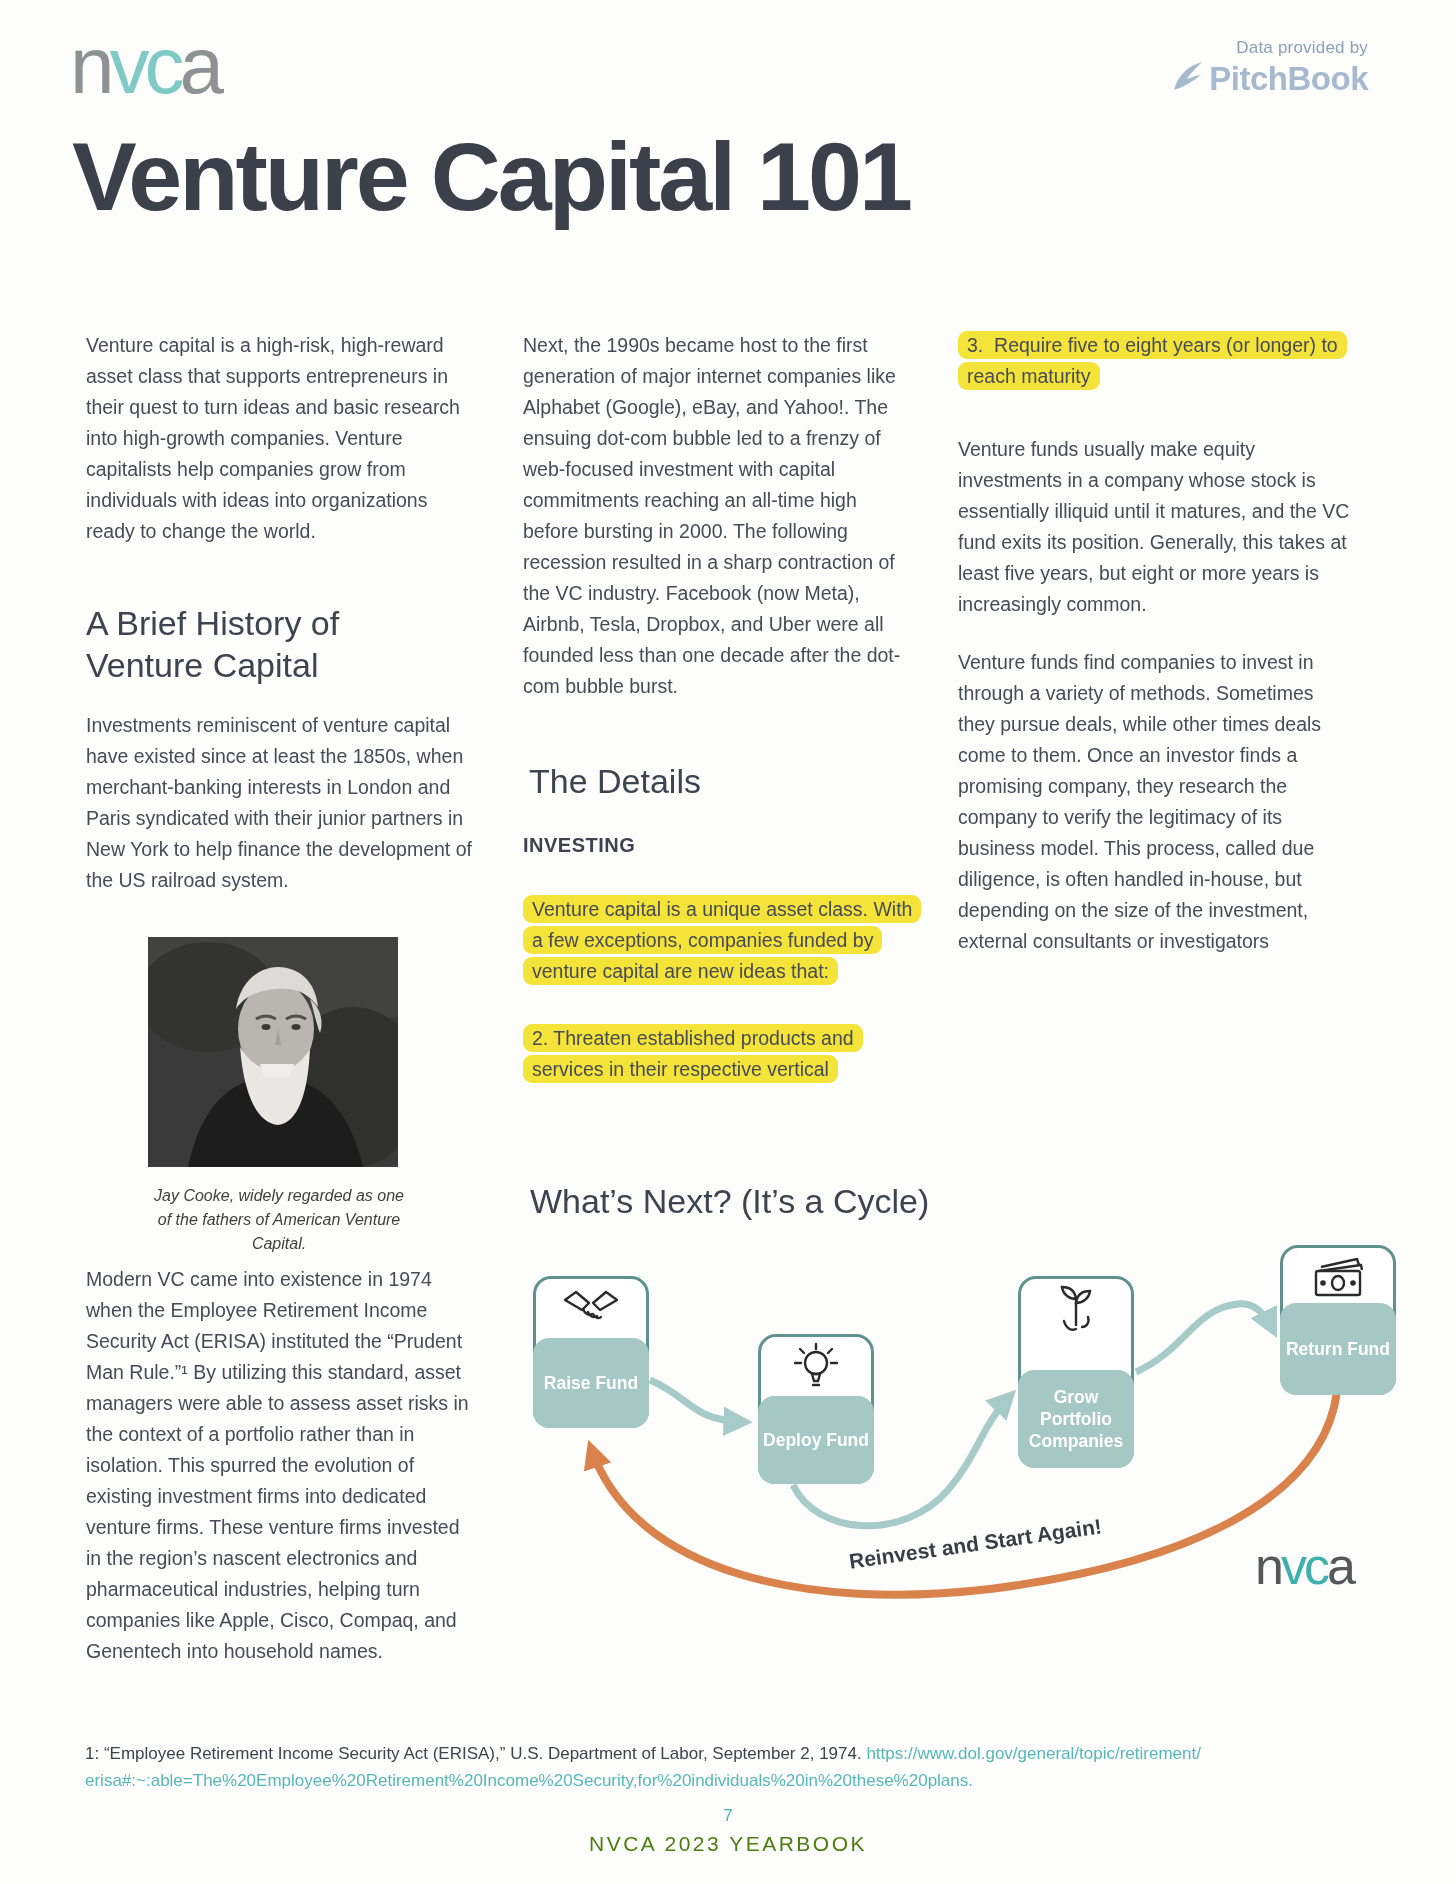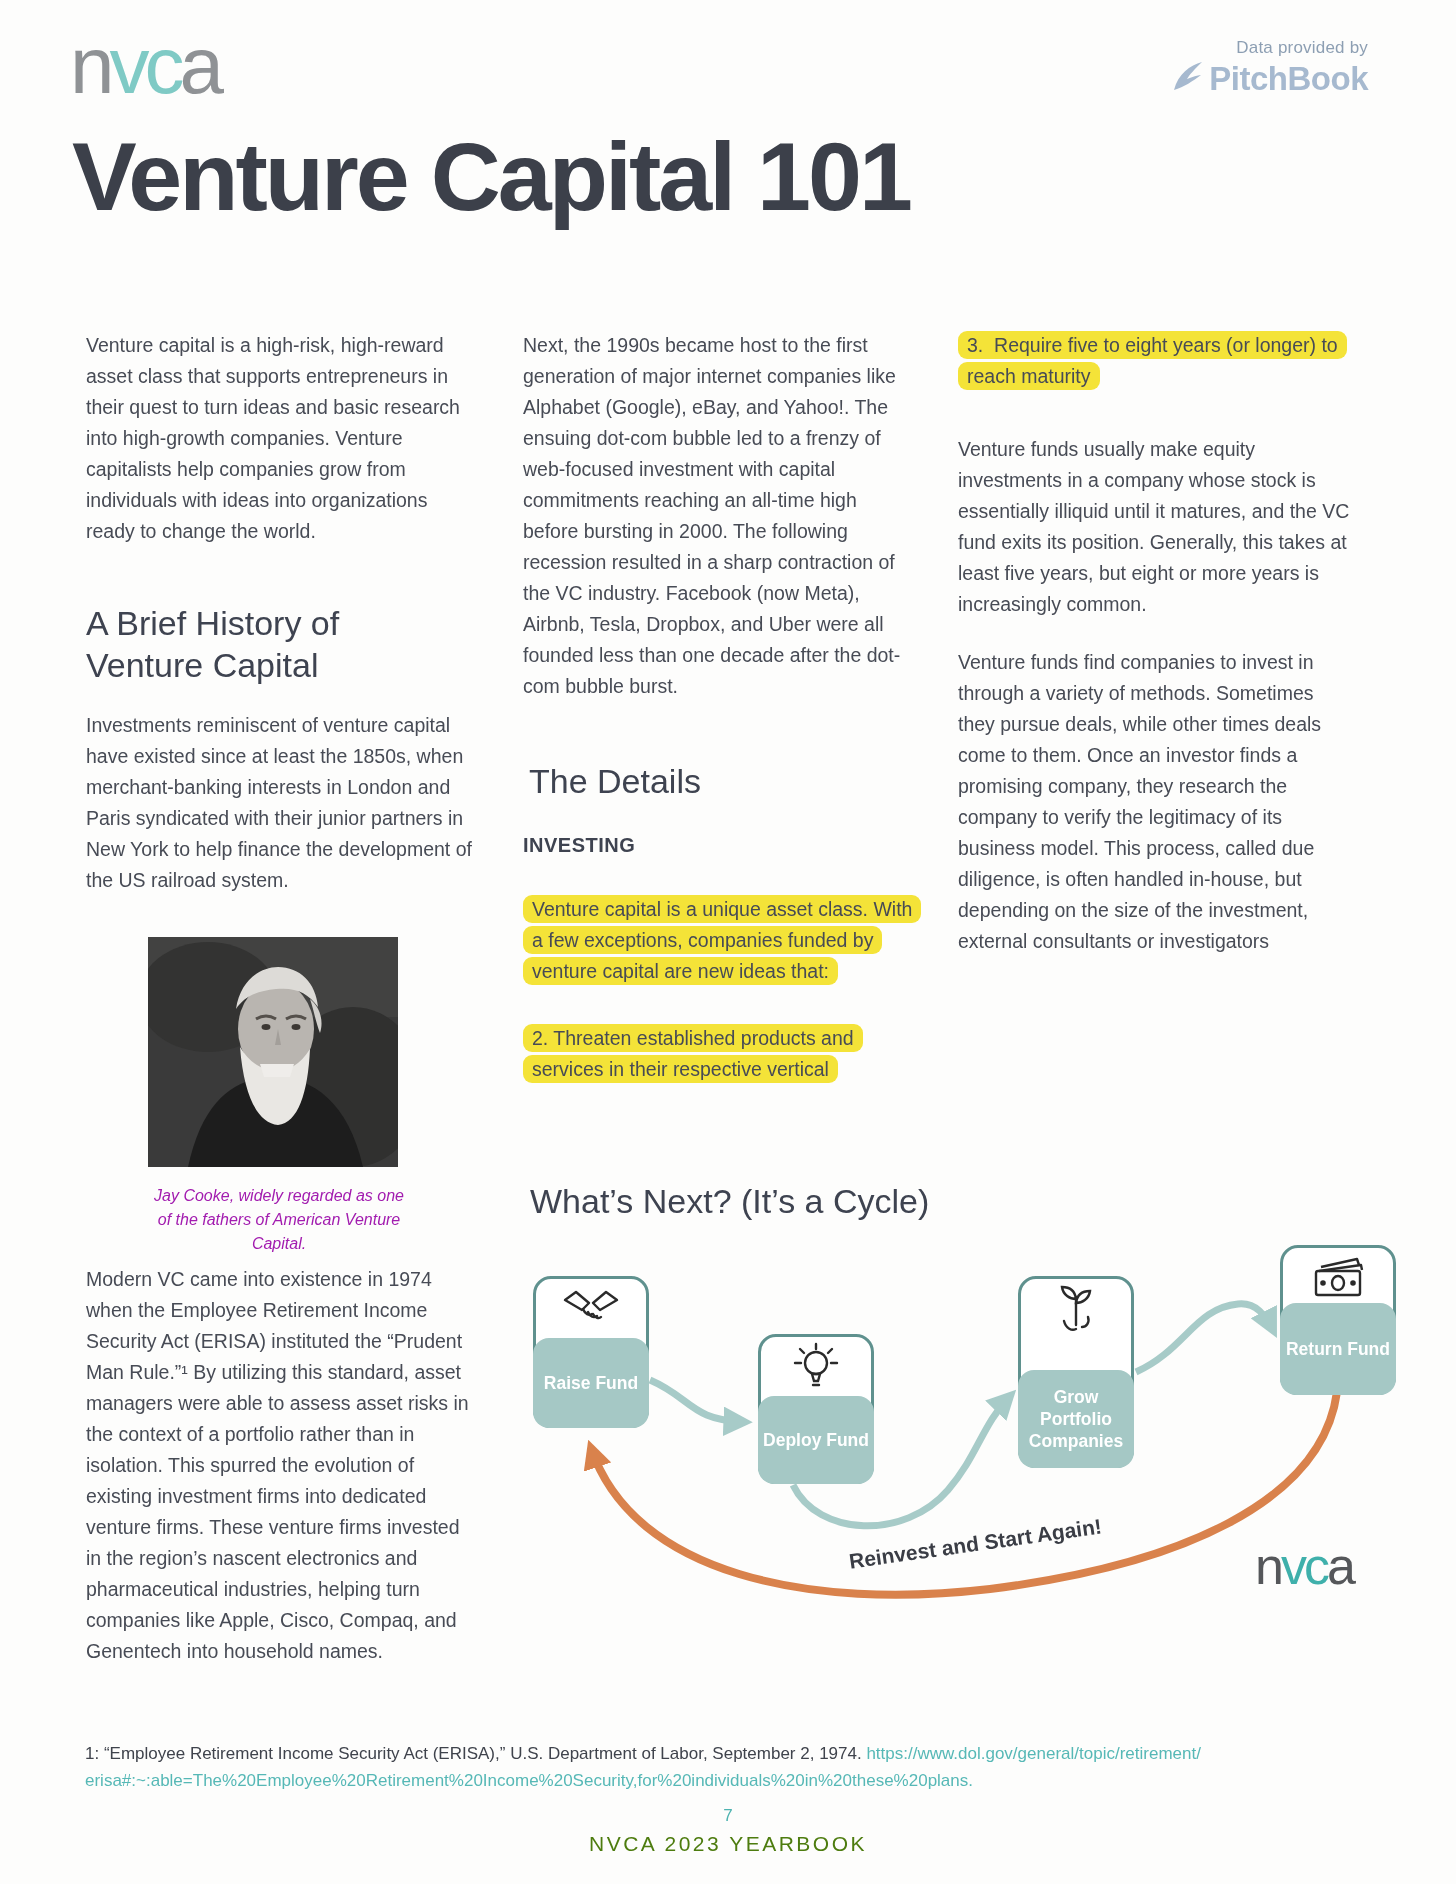--- a/index.html
+++ b/index.html
@@ -18,21 +18,21 @@
   .col{position:absolute;top:330px;width:392px;font-size:19.5px;line-height:31px;}
   .col p{margin:0;}
   #col1{left:86px;} #col2{left:523px;} #col3{left:958px;}
   .h2{font-size:34px;line-height:42px;font-weight:500;color:#3e4350;margin:0;max-width:330px;}
   .sub{font-size:20px;font-weight:700;color:#3e4350;letter-spacing:.5px;}
   .hl-block{margin:0;}
   .hl{background:#f4e338;padding:3px 9px;border-radius:9px;
       -webkit-box-decoration-break:clone;box-decoration-break:clone;}
   
   .photo{width:250px;height:230px;margin:41px 0 0 62px;display:block;}
-  .caption{width:250px;margin:17px auto 0 68px;font-size:16px;line-height:24px;font-style:italic;text-align:center;color:#a21caf;}
+  .caption{width:250px;margin:17px auto 0 68px;font-size:16px;line-height:24px;font-style:italic;text-align:center;color:#404040;}
   
   .cycle-h{position:absolute;left:530px;top:1182px;font-size:34px;font-weight:500;color:#3e4350;}
   
   .diagram{position:absolute;left:0;top:1240px;width:1456px;height:440px;}
   .arrows{position:absolute;left:0;top:0;}
   .cycle-box{position:absolute;background:#fff;border:3px solid #5f918e;border-radius:18px;box-sizing:border-box;}
   .cycle-box .icn{position:absolute;top:2px;left:0;right:0;height:54px;display:flex;align-items:center;justify-content:center;}
   .cycle-box .lbl{position:absolute;left:-3px;right:-3px;bottom:-3px;background:#a5c8c5;border-radius:16px;
       color:#fff;font-weight:700;font-size:17.5px;line-height:22px;display:flex;align-items:center;justify-content:center;
       text-align:center;padding:0 5px;box-sizing:border-box;}

